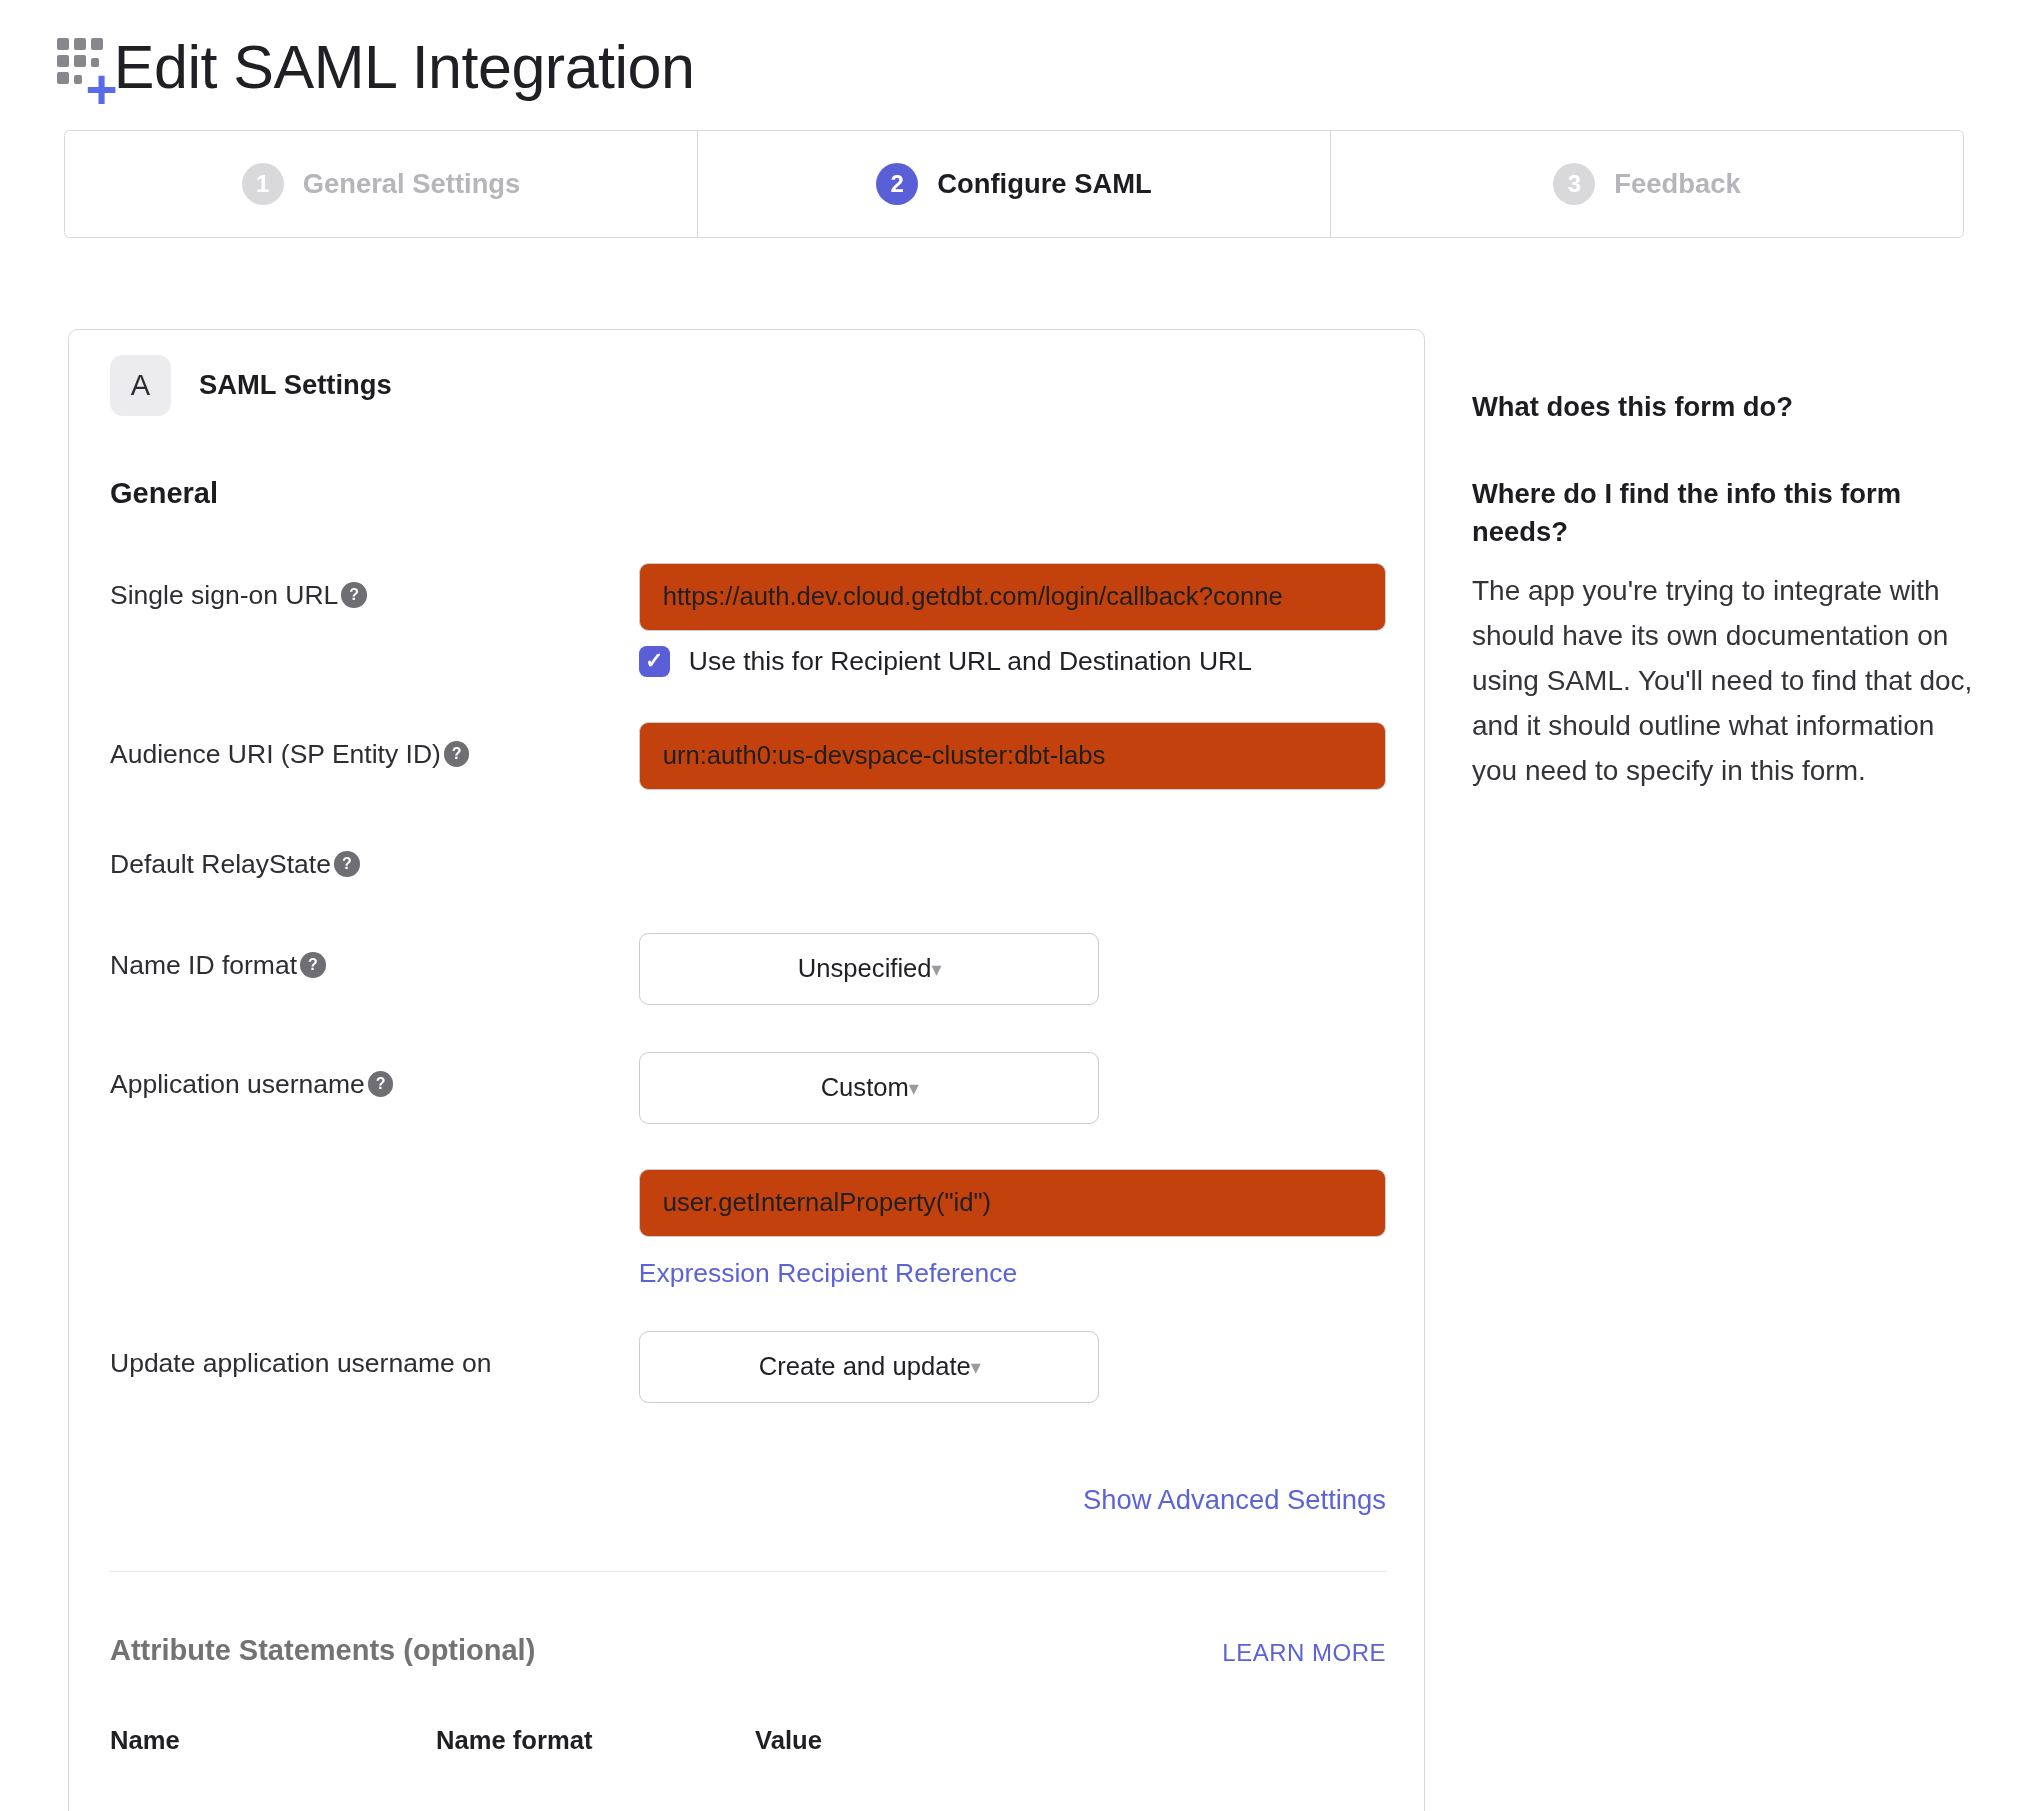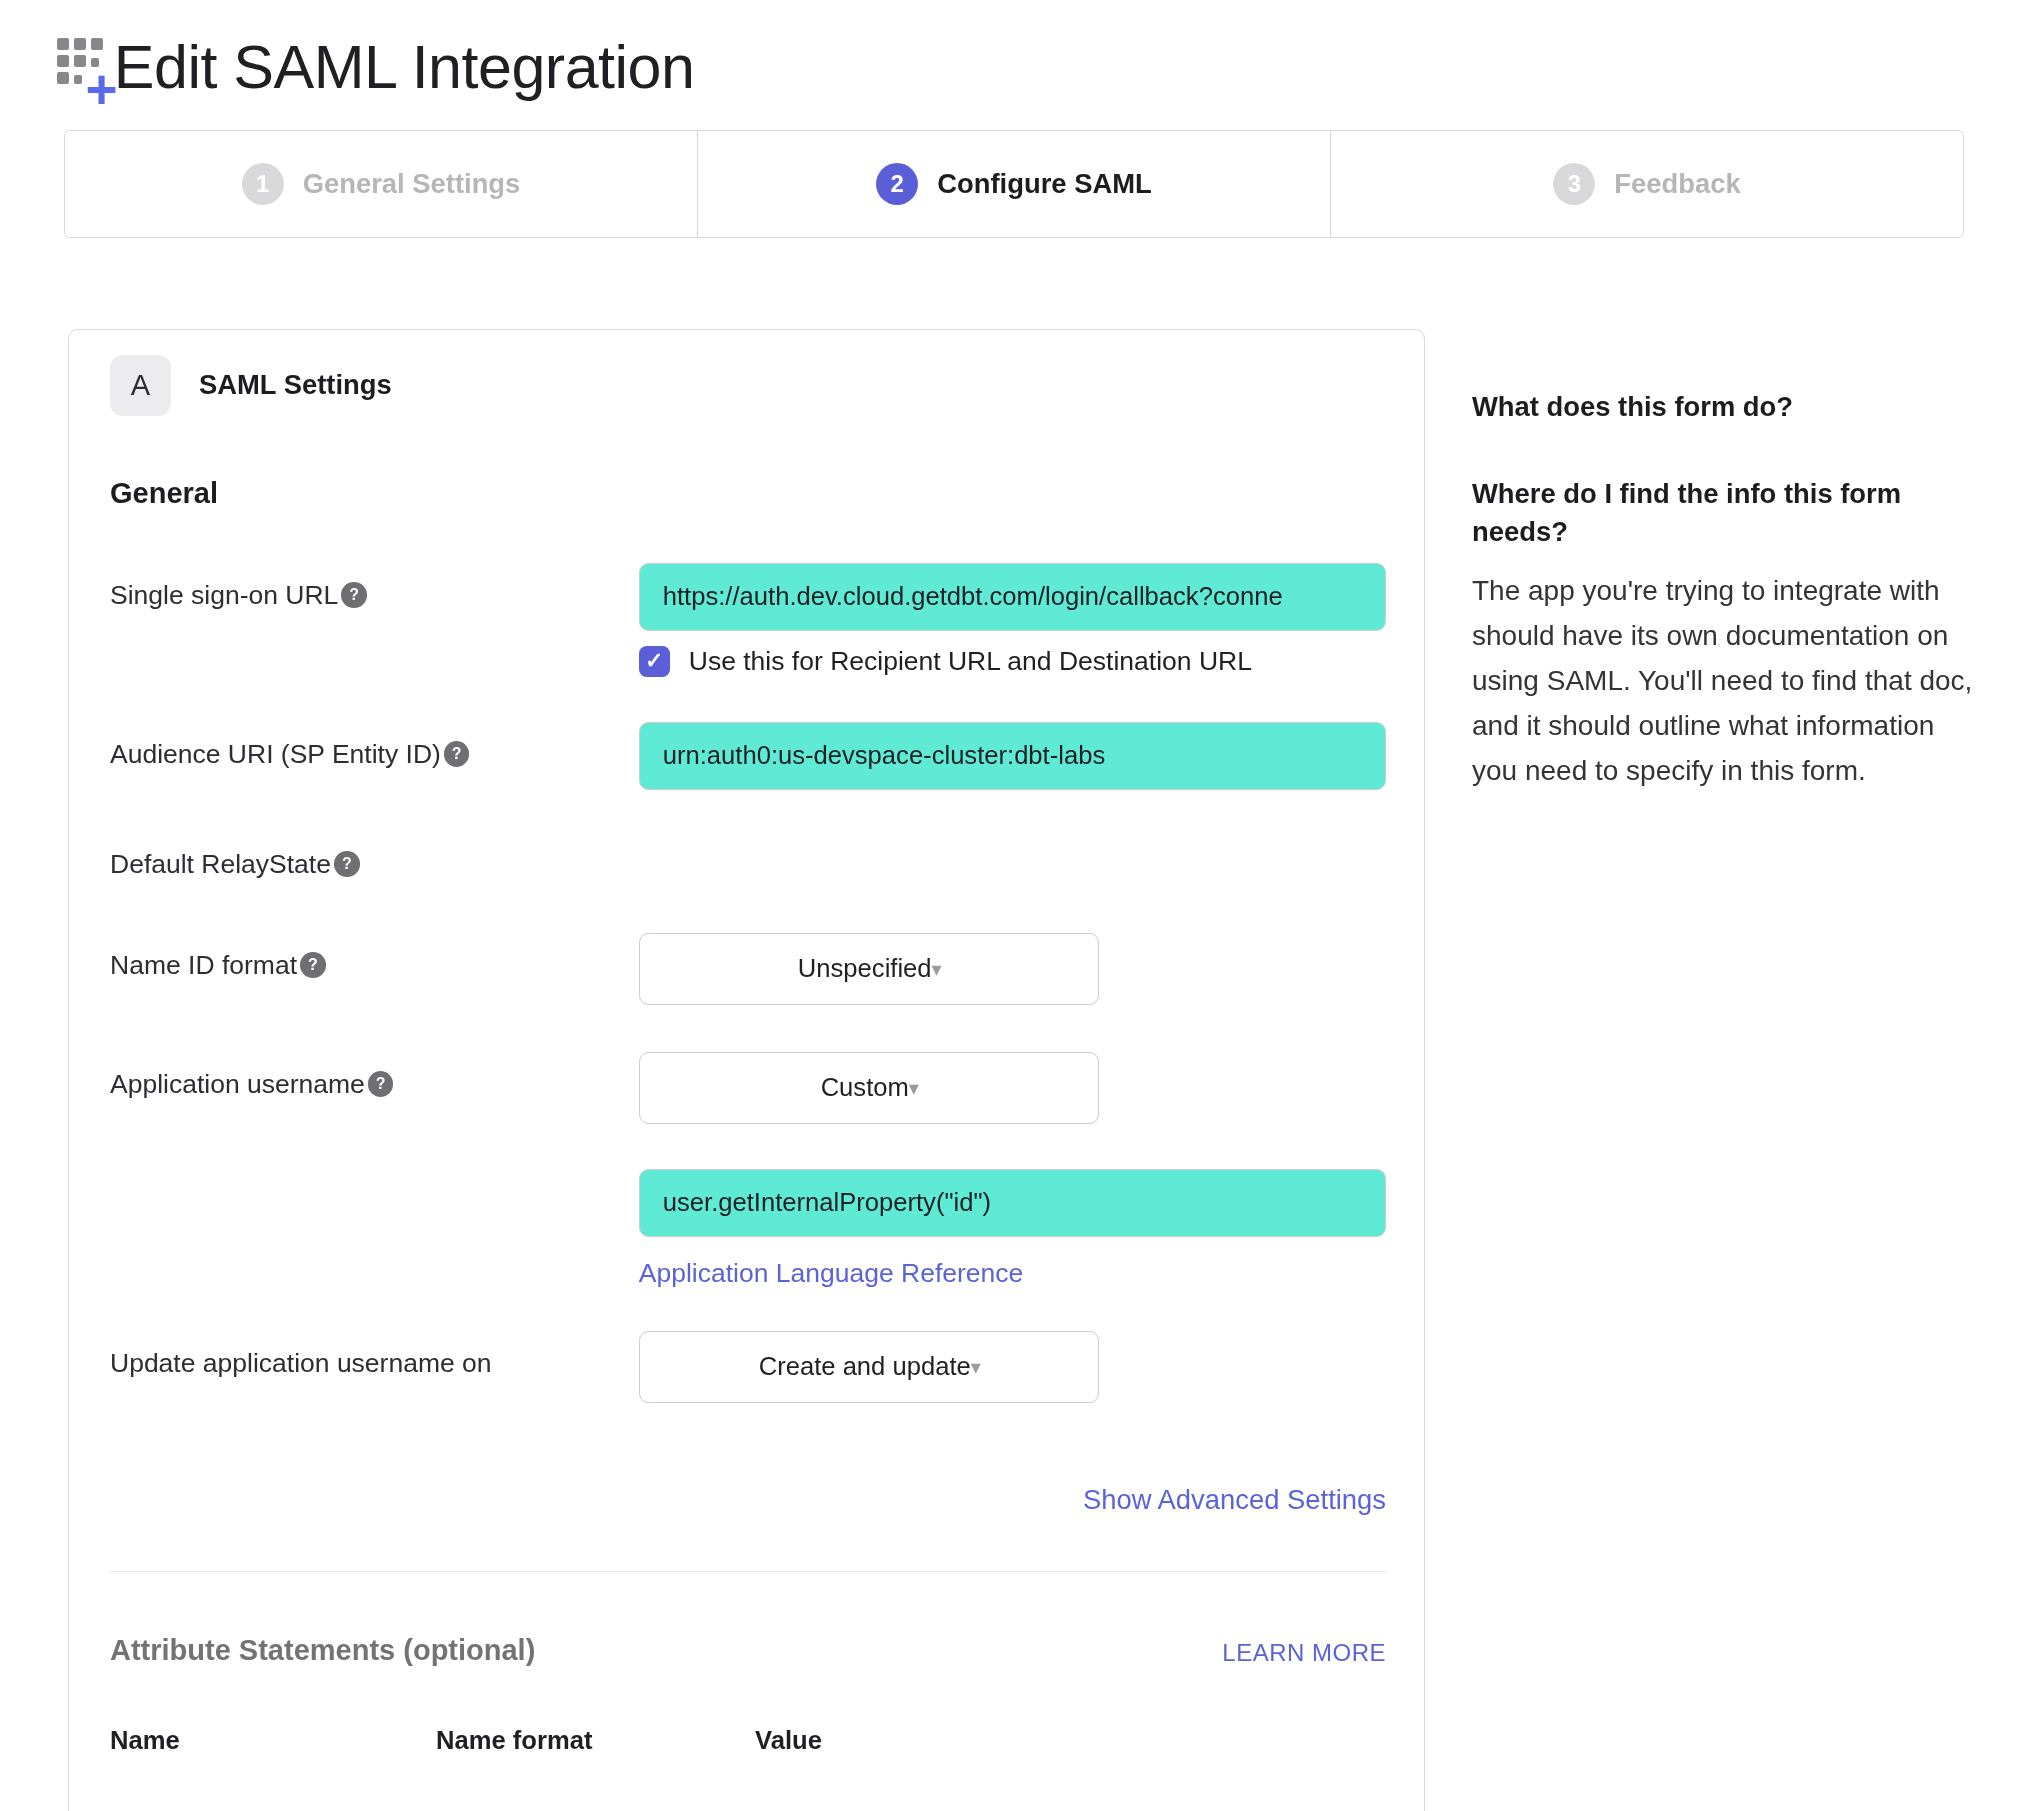--- a/index.html
+++ b/index.html
@@ -43,21 +43,21 @@
   
   .row { display:flex; align-items:flex-start; }
   .label-col { width:530px; padding-top:17px; display:flex; align-items:center; gap:3px;
                font-size:26.5px; color:#2d2d33; }
   .control-col { width:749px; }
   .help-icon { width:25.6px; height:25.6px; border-radius:50%; background:#6e6e73; color:#ffffff;
                font-size:16px; font-weight:bold; display:inline-flex; align-items:center;
                justify-content:center; flex:0 0 auto; }
   .text-input { width:100%; height:68px; border:0.9px solid #cbcbd0; border-radius:9.5px;
                 font-family:"Liberation Sans", sans-serif; font-size:25.6px; color:#1f1f24;
-                padding:0 23px; outline:none; background:#5eead4; white-space:nowrap; overflow:hidden; }
+                padding:0 23px; outline:none; background:#c2410c; white-space:nowrap; overflow:hidden; }
   .select-box { width:460px; height:72px; border:0.9px solid #cbcbd0; border-radius:9.5px;
                 display:flex; align-items:center; justify-content:center;
                 padding:0 21px 0 23px; font-size:25.6px; color:#1f1f24; background:#fff; cursor:pointer; }
   .caret { color:#9b9b9f; font-size:20px; }
   .checkbox-row { display:flex; align-items:center; gap:19px; margin-top:15px; }
   .checkbox { width:31px; height:31px; border-radius:7.6px; background:#5a5fd8; color:#fff;
               font-size:22px; font-weight:bold; display:flex; align-items:center; justify-content:center; }
   .checkbox-label { font-size:26.5px; color:#1f1f24; }
   .helper-text { margin-top:17px; font-size:25.6px; color:#85858c; }
   .link { color:#5b63d8; cursor:pointer; text-decoration:none; }
@@ -180,21 +180,21 @@
           <span>Custom</span>
           <span class="caret">▾</span>
         </div>
       </div>
     </div>
 
     <div class="row" style="margin-top:45px;">
       <div class="label-col"></div>
       <div class="control-col">
         <input class="text-input" type="text" value="user.getInternalProperty(&quot;id&quot;)" style="">
-        <a class="link expr-link">Application Language Reference</a>
+        <a class="link expr-link">Expression Recipient Reference</a>
       </div>
     </div>
 
     <div class="row" style="margin-top:42px;">
       <div class="label-col">
         <span>Update application username on</span>
       </div>
       <div class="control-col">
         <div class="select-box">
           <span>Create and update</span>

